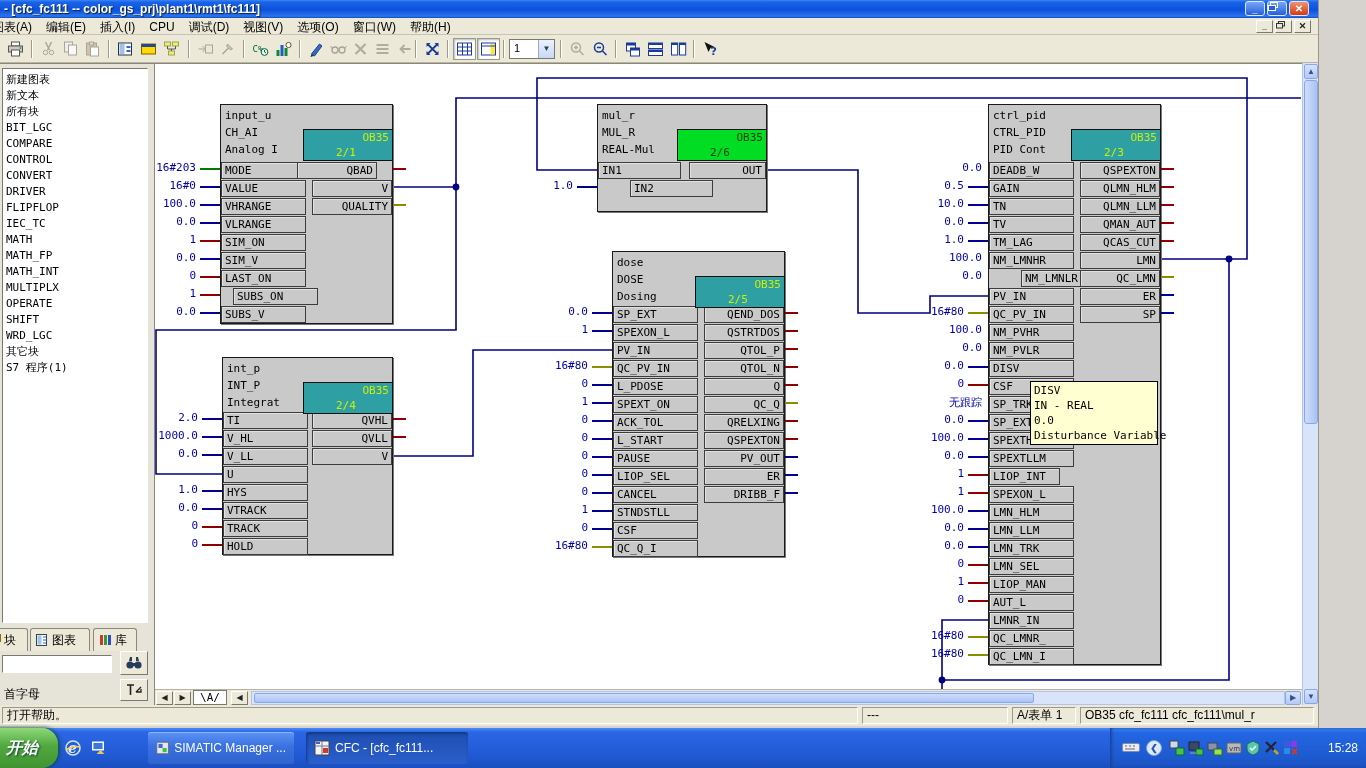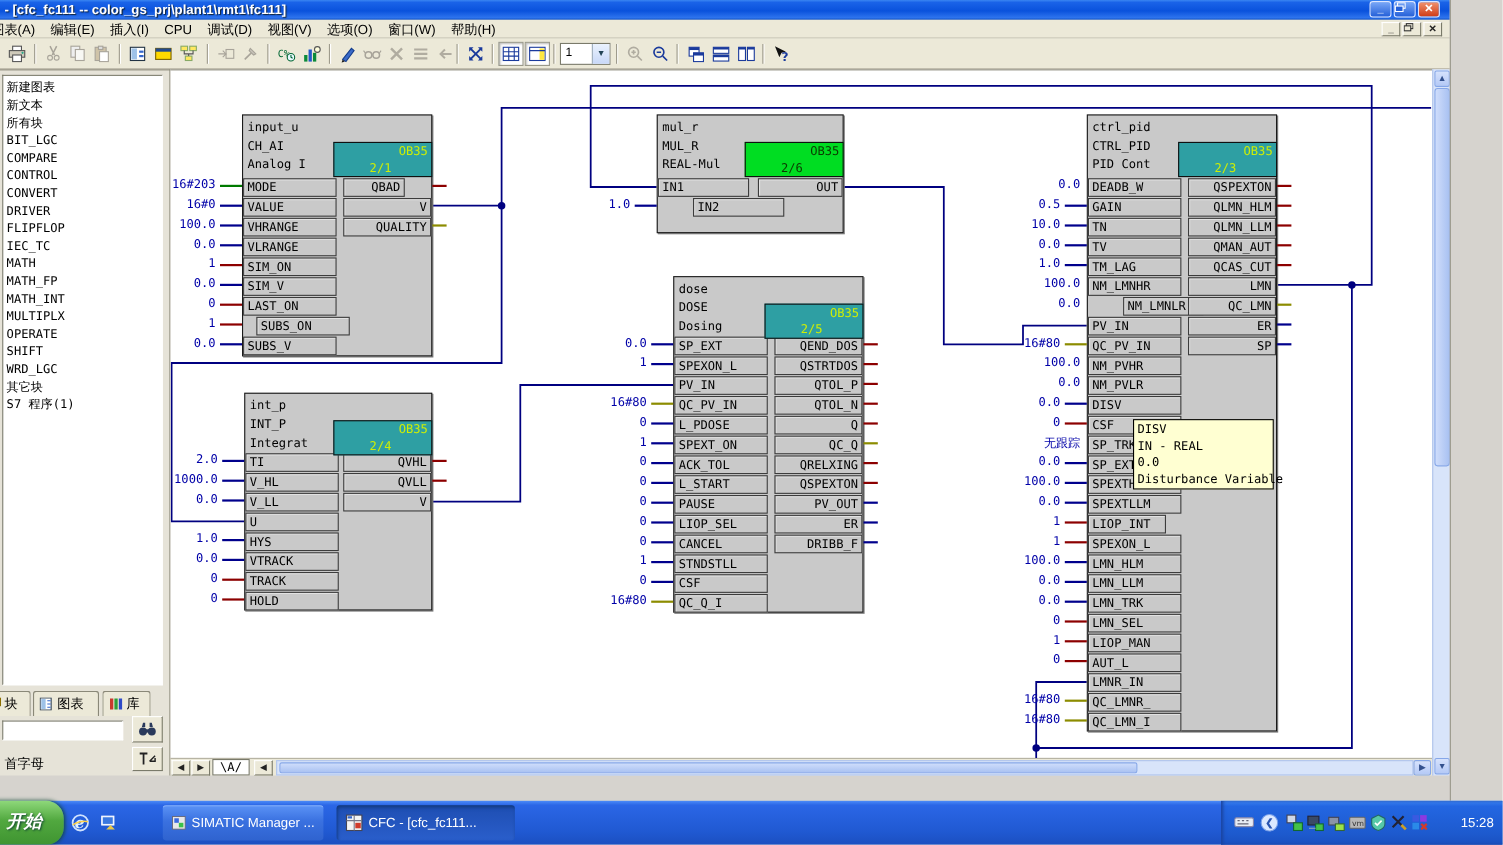--- a/index.html
+++ b/index.html
@@ -428,21 +428,21 @@
           </div>
           <div class="cell in" style="left: 0px; top: 57px; width: 85px;">MODE</div>
           <div class="cell in" style="left: 0px; top: 75px; width: 85px;">VALUE</div>
           <div class="cell in" style="left: 0px; top: 93px; width: 85px;">VHRANGE</div>
           <div class="cell in" style="left: 0px; top: 111px; width: 85px;">VLRANGE</div>
           <div class="cell in" style="left: 0px; top: 129px; width: 85px;">SIM_ON</div>
           <div class="cell in" style="left: 0px; top: 147px; width: 85px;">SIM_V</div>
           <div class="cell in" style="left: 0px; top: 165px; width: 85px;">LAST_ON</div>
           <div class="cell in" style="left: 12px; top: 183px; width: 85px;">SUBS_ON</div>
           <div class="cell in" style="left: 0px; top: 201px; width: 85px;">SUBS_V</div>
-          <div class="cell out" style="left: 91px; top: 57px; width: 56px;">QBAD</div>
+          <div class="cell out" style="left: 76px; top: 57px; width: 80px;">QBAD</div>
           <div class="cell out" style="left: 91px; top: 75px; width: 80px;">V</div>
           <div class="cell out" style="left: 91px; top: 93px; width: 80px;">QUALITY</div>
         </div>
         <div class="tick" style="left: 45px; top: 104px; width: 20px; background: rgb(0, 122, 0);"></div>
         <div class="pinval" style="left: -43px; top: 97px;">16#203</div>
         <div class="tick" style="left: 45px; top: 122px; width: 20px; background: rgb(0, 0, 140);"></div>
         <div class="pinval" style="left: -43px; top: 115px;">16#0</div>
         <div class="tick" style="left: 45px; top: 140px; width: 20px; background: rgb(0, 0, 140);"></div>
         <div class="pinval" style="left: -43px; top: 133px;">100.0</div>
         <div class="tick" style="left: 45px; top: 158px; width: 20px; background: rgb(0, 0, 140);"></div>
@@ -701,20 +701,26 @@
     </div>
     <div class="hsarr" style="right:1px">▶</div>
   </div>
 
   <div class="abs" id="vscroll">
     <div class="vsarr" style="top:1px">▲</div>
     <div id="v-thumb"></div>
     <div class="vsarr" style="top:626px">▼</div>
   </div>
 
+  <div class="abs" id="statusbar">
+    <div class="sfield" style="left:2px;width:856px">打开帮助。</div>
+    <div class="sfield" style="left:862px;width:146px">---</div>
+    <div class="sfield" style="left:1012px;width:64px">A/表单 1</div>
+    <div class="sfield" style="left:1080px;width:234px">OB35  cfc_fc111  cfc_fc111\mul_r</div>
+  </div>
 
   <div class="abs" id="rightstrip"></div>
 
   <div class="abs" id="taskbar">
     <div id="startbtn">开始</div>
     <span class="ql" style="left:62px">
       <svg width="18" height="18" viewBox="0 0 18 18">
           <circle cx="9" cy="9" r="7" fill="none" stroke="#cfe2ff" stroke-width="1.6"></circle>
           <text x="4" y="14" font-size="14" font-style="italic" font-weight="bold" fill="#dff0ff" font-family="DejaVu Serif,serif">e</text>
           <path d="M2 11c4-3 10-4 14-3" stroke="#ffd24a" fill="none" stroke-width="1.4"></path>

